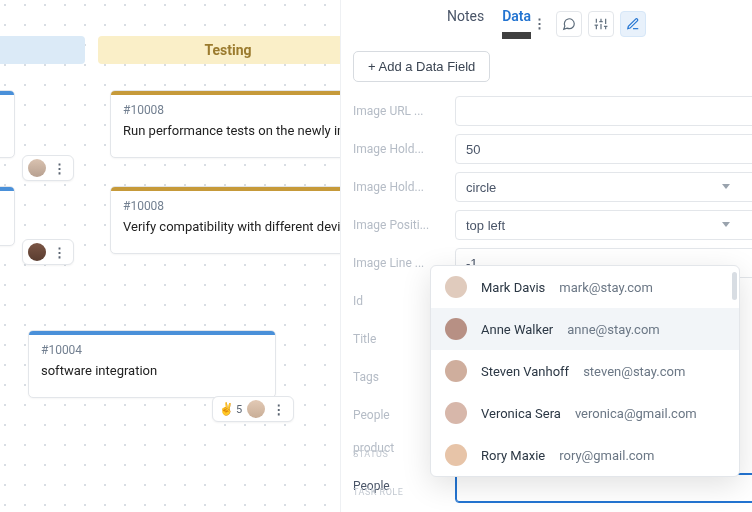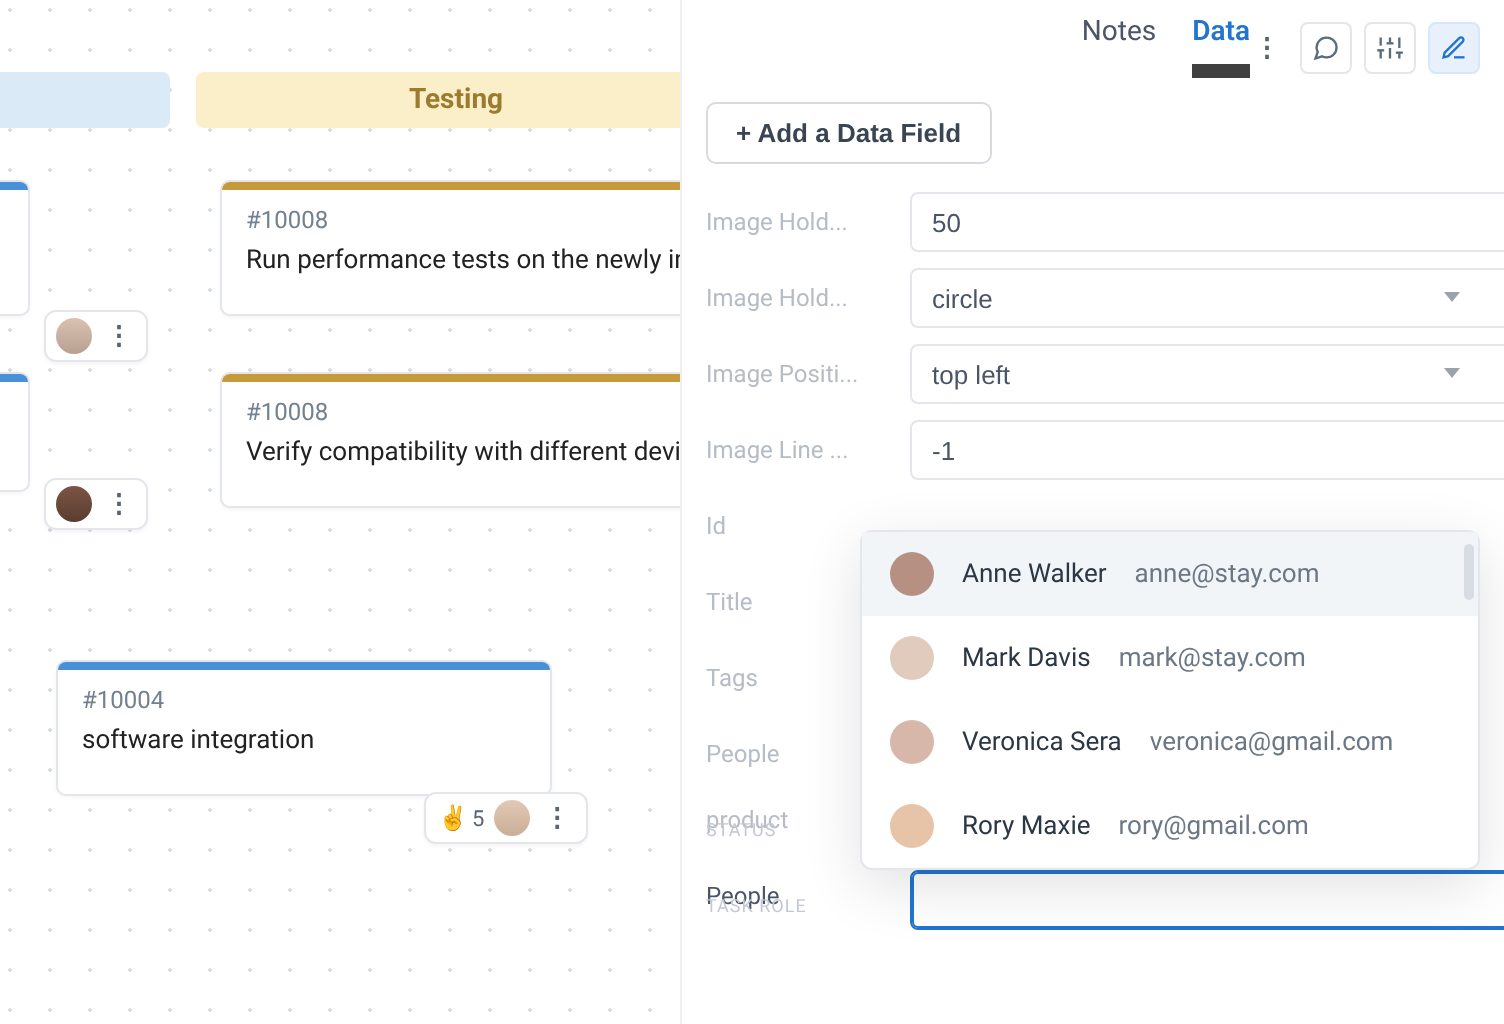--- a/index.html
+++ b/index.html
@@ -61,39 +61,38 @@
   .emoji{font-size:12px;}
 
   
   .panel {
     position:absolute;
     left:340px; top:0; right:0; height:512px;
     background:#fff;
     border-left:1px solid #eef0f3;
   }
   .tabs-row{
-    display:flex; align-items:center; justify-content:flex-end;
+    display:flex; align-items:center; justify-content:center;
     padding: 8px 12px 0 12px;
   }
   .tabs{ display:flex; gap:18px;}
   .tab{ font-size:14px; color:#4a5568; padding-bottom:8px; cursor:pointer;}
   .tab.active{ color:#2374d1; font-weight:600; border-bottom:7px solid #404040;}
   .actions{ display:flex; gap:6px; align-items:center;}
   .act-btn{
     width:26px; height:26px; border:1px solid #e3e6ea; border-radius:4px;
     display:flex; align-items:center; justify-content:center; color:#5c6b7a;
     cursor:pointer; background:#fff;
   }
   .act-btn.primary{ background:#e8f1fb; color:#2374d1; border-color:#d6e7f8;}
   .add-btn{
     margin:12px 0 10px 12px;
     border:1px solid #d7dbe0; background:#fff;
     border-radius:5px; padding:7px 14px; font-size:13px; color:#3a4452;
     cursor:pointer;
-    font-weight:bold;
   }
   .fields{ padding: 0 12px; }
   .row{ display:flex; align-items:center; height:38px;}
   .row .lbl{ width:78px; font-size:12px; color:#b5bcc6; white-space:nowrap; overflow:hidden; text-overflow:ellipsis;}
   .row .sub{ font-size:9px; color:#c3c9d1; letter-spacing:0.5px; text-transform:uppercase; margin-top:-6px;}
   .row .ctrl{ flex:1; margin-left:8px;}
   .inp{
     width:100%; height:30px; border:1px solid #e3e6ea; border-radius:4px;
     padding:0 10px; font-size:13px; color:#4a5568; background:#fff;margin-left:16px;
   }
@@ -203,20 +202,24 @@
             <path d="M16.5 3.5a2.121 2.121 0 0 1 3 3L7 19l-4 1 1-4z"></path>
           </svg>
       </div>
     </div>
   </div>
 
   <button class="add-btn">+ Add a Data Field</button>
 
   <div class="fields">
     <div class="row">
+      <div class="lbl">Image URL ...</div>
+      <div class="ctrl"><input class="inp" style=""></div>
+    </div>
+    <div class="row">
       <div class="lbl">Image Hold...</div>
       <div class="ctrl"><input class="inp" value="50" style=""></div>
     </div>
     <div class="row">
       <div class="lbl">Image Hold...</div>
       <div class="ctrl sel"><input class="inp" value="circle" style=""></div>
     </div>
     <div class="row">
       <div class="lbl">Image Positi...</div>
       <div class="ctrl sel"><input class="inp" value="top left" style=""></div>
@@ -254,29 +257,34 @@
         <div class="sub">TASK ROLE</div>
       </div>
       <div class="ctrl"><input class="inp inp-focused" style=""></div>
     </div>
   </div>
 </div>
 
 <div class="dropdown">
   <div class="dd-scroll"></div>
   <div id="dd-list">
+      <div class="dd-item">
+        <span class="dd-av" style="background: rgb(224, 203, 189);"></span>
+        <span class="dd-name">Mark Davis</span>
+        <span class="dd-mail">mark@stay.com</span>
+      </div>
       <div class="dd-item hover">
         <span class="dd-av" style="background: rgb(183, 144, 132);"></span>
         <span class="dd-name">Anne Walker</span>
         <span class="dd-mail">anne@stay.com</span>
       </div>
       <div class="dd-item">
-        <span class="dd-av" style="background: rgb(224, 203, 189);"></span>
-        <span class="dd-name">Mark Davis</span>
-        <span class="dd-mail">mark@stay.com</span>
+        <span class="dd-av" style="background: rgb(207, 174, 157);"></span>
+        <span class="dd-name">Steven Vanhoff</span>
+        <span class="dd-mail">steven@stay.com</span>
       </div>
       <div class="dd-item">
         <span class="dd-av" style="background: rgb(215, 183, 170);"></span>
         <span class="dd-name">Veronica Sera</span>
         <span class="dd-mail">veronica@gmail.com</span>
       </div>
       <div class="dd-item">
         <span class="dd-av" style="background: rgb(231, 196, 168);"></span>
         <span class="dd-name">Rory Maxie</span>
         <span class="dd-mail">rory@gmail.com</span>

